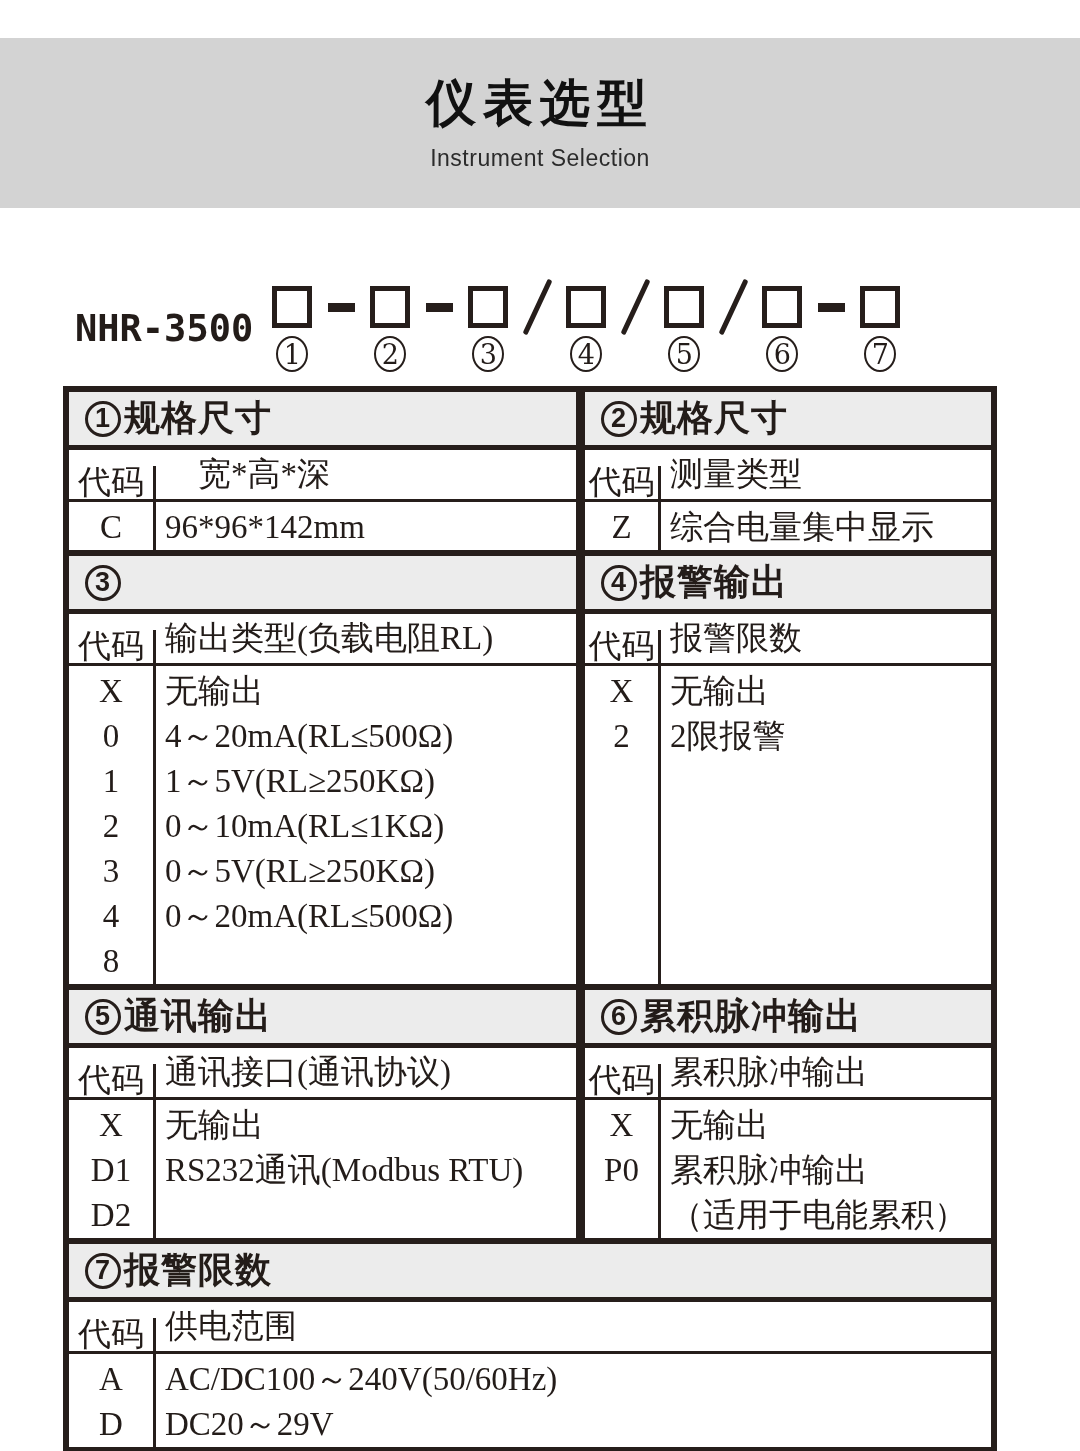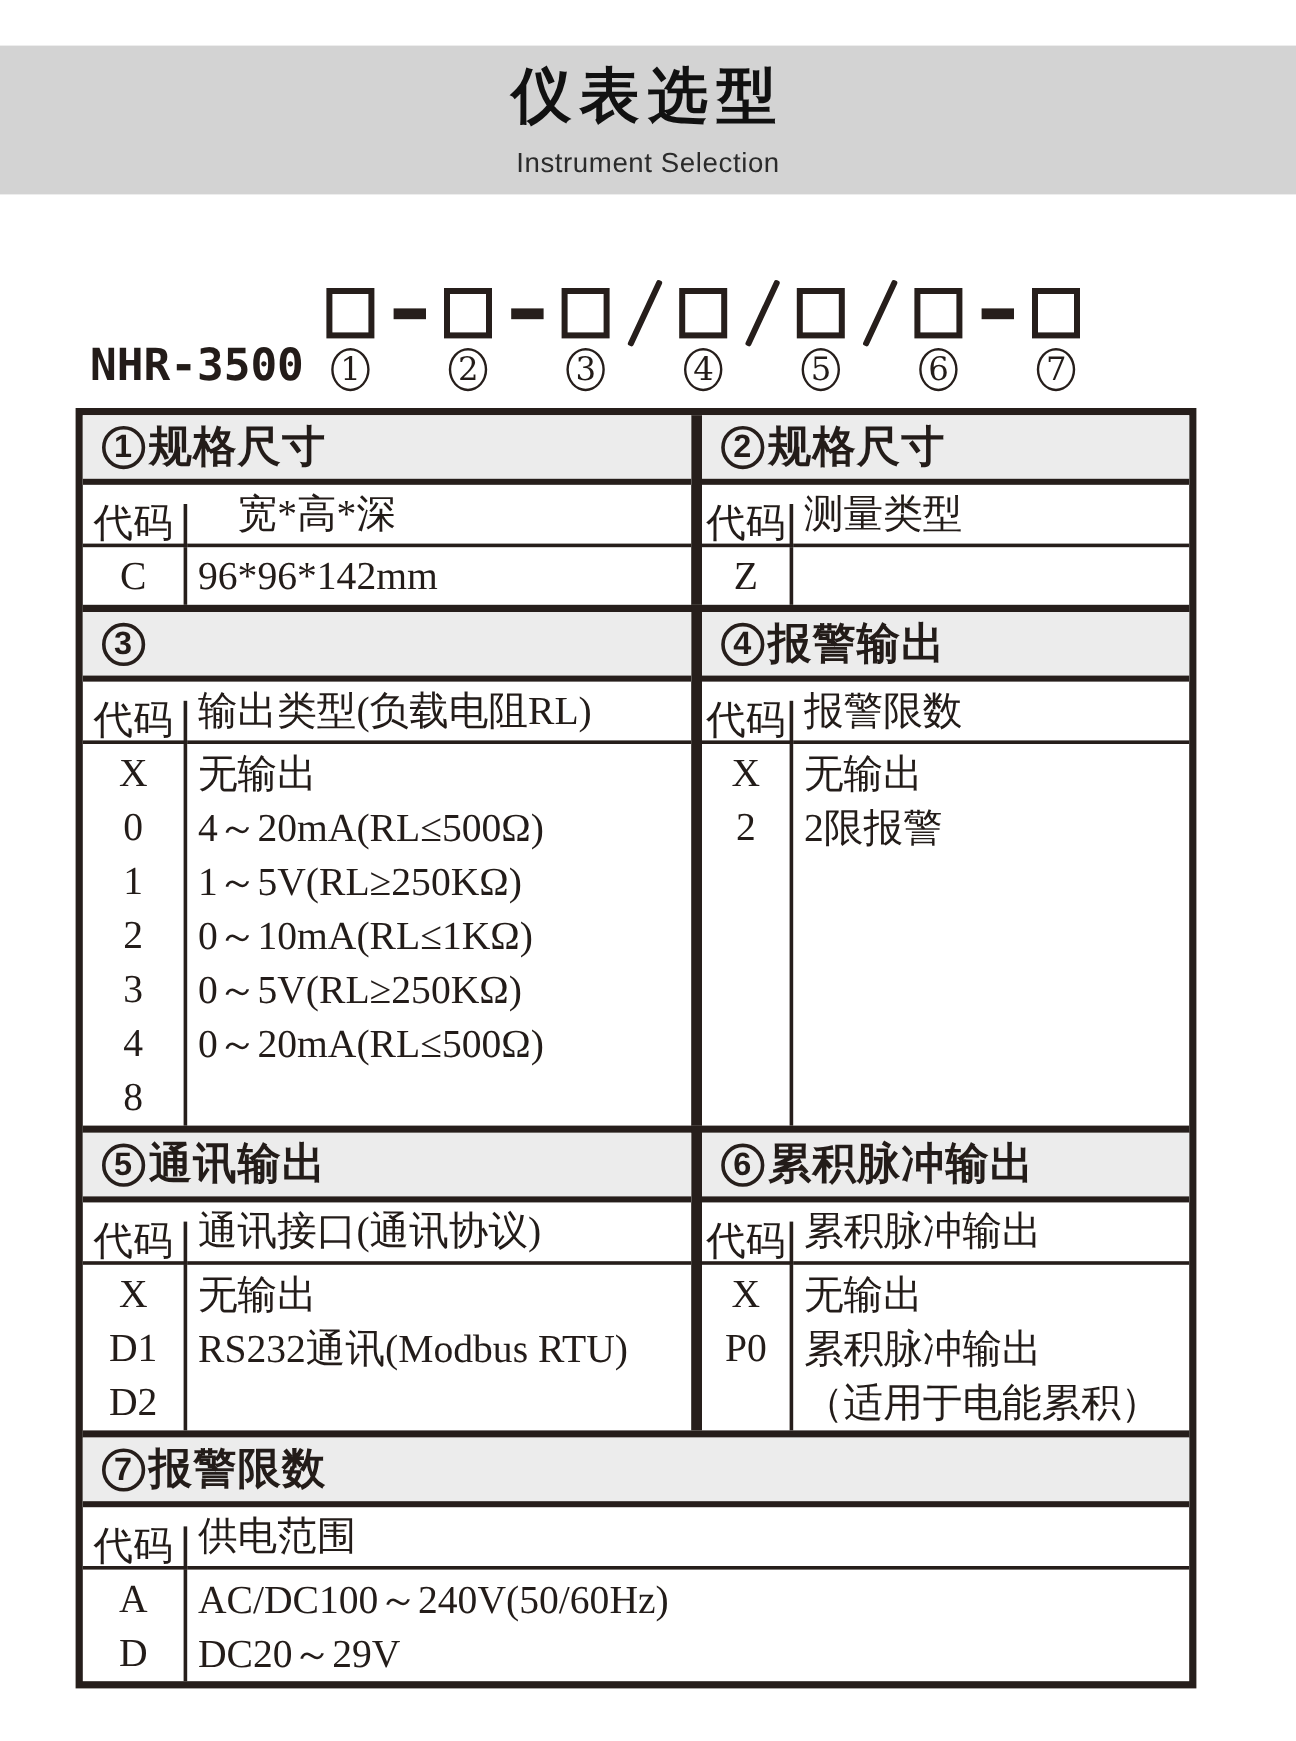--- a/index.html
+++ b/index.html
@@ -10,21 +10,21 @@
   html, body {
     width: 1080px; height: 1451px;
     background: #ffffff;
     overflow: hidden;
     font-family: "Liberation Serif", "DejaVu Serif", serif;
     color: var(--txt);
   }
   
   .banner {
     margin-top: 38px;
-    height: 124px;
+    height: 170px;
     background: #d3d3d3;
     display: flex; flex-direction: column;
     align-items: center; justify-content: center;
   }
   .banner .title {
     font-family: "Liberation Sans", "DejaVu Sans", sans-serif;
     font-weight: 900;
     font-size: 50px;
     letter-spacing: 7px;
     color: #111111;
@@ -33,21 +33,21 @@
   .banner .subtitle {
     font-family: "Liberation Sans", "DejaVu Sans", sans-serif;
     font-size: 23px;
     color: #2b2b2b;
     margin-top: 14px;
     letter-spacing: 0.5px;
   }
   
   .model-row {
     display: flex;
-    align-items: flex-end;
+    align-items: center;
     margin: 78px 0 0 75px;
   }
   .model-prefix {
     font-family: "DejaVu Sans Mono", "Liberation Mono", monospace;
     font-weight: 700;
     font-size: 37px;
     line-height: 42px;
     margin-right: 16px;
     letter-spacing: 0px;
   }
@@ -222,20 +222,23 @@
       <div class="sec-header">
         <span class="circ-lg">2</span>
         <span>规格尺寸</span>
       </div>
       <div class="sec-body">
         <div class="hcell code-h">代码</div>
         <div class="hcell desc-h">测量类型</div>
         <div class="code-col">
           <div class="line">Z</div>
         </div>
+        <div class="desc-col">
+          <div class="line">综合电量集中显示</div>
+        </div>
       </div>
     </section>
     <section class="sec left bt">
       <div class="sec-header">
         <span class="circ-lg">3</span>
       </div>
       <div class="sec-body">
         <div class="hcell code-h">代码</div>
         <div class="hcell desc-h">输出类型(负载电阻RL)</div>
         <div class="code-col">

